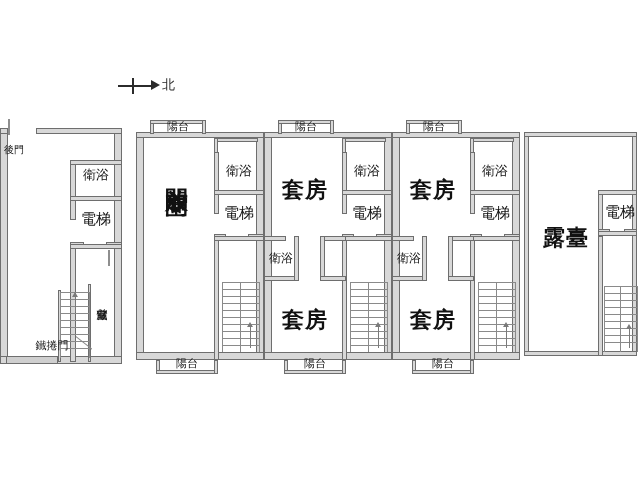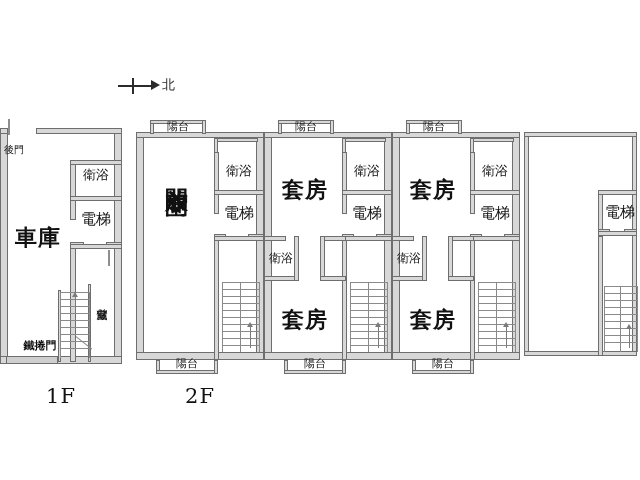--- a/index.html
+++ b/index.html
@@ -137,25 +137,23 @@
       <div class="tread" style="top:35px;"></div>
       <div class="tread" style="top:42px;"></div>
       <div class="tread" style="top:49px;"></div>
       <div class="tread" style="top:56px;"></div>
       <div class="arrow" style="left:15px;top:4px;height:16px;"></div>
       <div class="arrowhead" style="left:12px;top:0px;border-bottom:5px solid #7a7a7a;"></div>
     </div>
     <div class="wall" style="left:58px;top:290px;width:3px;height:72px;"></div>
 
     <div class="shutter" style="left:6px;top:356px;width:52px;height:8px;"></div>
-    <div class="rlabel sm" style="left:12px;top:340px;width:56px;font-size:11px;font-weight:bold;">鐵捲門</div>
-
-    <div class="rlabel big" style="left:8px;top:226px;width:60px;">車庫</div>
-
-    <div class="floor-label">1F</div>
+    <div class="rlabel sm" style="left:24px;top:340px;width:56px;font-size:11px;">鐵捲門</div>
+
+
   </div>
 
   <div class="plan" id="plan-2f" style="left:136px;width:128px;">
 
     <div class="room" style="left:6px;top:134px;width:116px;height:222px;"></div>
     <div class="wall" style="left:0px;top:132px;width:8px;height:228px;"></div>
     <div class="wall" style="left:120px;top:132px;width:8px;height:228px;"></div>
     <div class="wall" style="left:0px;top:132px;width:128px;height:6px;"></div>
     <div class="wall" style="left:0px;top:352px;width:128px;height:8px;"></div>
 
@@ -197,21 +195,20 @@
       <div class="tread" style="top:28px;"></div>
       <div class="tread" style="top:35px;"></div>
       <div class="tread" style="top:42px;"></div>
       <div class="tread" style="top:49px;"></div>
       <div class="tread" style="top:56px;"></div>
       <div class="tread" style="top:63px;"></div>
       <div class="arrow" style="left:28px;top:44px;height:22px;"></div>
       <div class="arrowhead" style="left:25px;top:40px;border-bottom:5px solid #7a7a7a;"></div>
     </div>
 
-    <div class="floor-label">2F</div>
   </div>
 
   <div class="plan" id="plan-3f" style="left:264px;width:128px;">
 
     <div class="room" style="left:6px;top:134px;width:116px;height:222px;"></div>
     <div class="wall" style="left:0px;top:132px;width:8px;height:228px;"></div>
     <div class="wall" style="left:120px;top:132px;width:8px;height:228px;"></div>
     <div class="wall" style="left:0px;top:132px;width:128px;height:6px;"></div>
     <div class="wall" style="left:0px;top:352px;width:128px;height:8px;"></div>
 
@@ -355,20 +352,21 @@
     <div class="wall" style="left:78px;top:190px;width:5px;height:46px;"></div>
     <div class="wall" style="left:78px;top:190px;width:39px;height:5px;"></div>
     <div class="wall" style="left:78px;top:231px;width:39px;height:5px;"></div>
     <div class="wall" style="left:78px;top:229px;width:12px;height:3px;"></div>
     <div class="wall" style="left:104px;top:229px;width:13px;height:3px;"></div>
     <div class="rlabel mid" style="left:80px;top:205px;width:40px;font-size:15px;">電梯</div>
 
     <div class="wall" style="left:78px;top:236px;width:5px;height:120px;"></div>
     <div class="swing bl" style="left:56px;top:240px;width:26px;height:26px;border-bottom-color:transparent;border-left-color:transparent;"></div>
 
+    <div class="rlabel big" style="left:14px;top:226px;width:64px;">露臺</div>
 
     <div class="stairs" style="left:84px;top:286px;width:34px;height:66px;">
       <div class="rail" style="left:0px;"></div>
       <div class="rail" style="left:16px;"></div>
       <div class="rail" style="left:33px;"></div>
       <div class="tread" style="top:0px;"></div>
       <div class="tread" style="top:7px;"></div>
       <div class="tread" style="top:14px;"></div>
       <div class="tread" style="top:21px;"></div>
       <div class="tread" style="top:28px;"></div>

